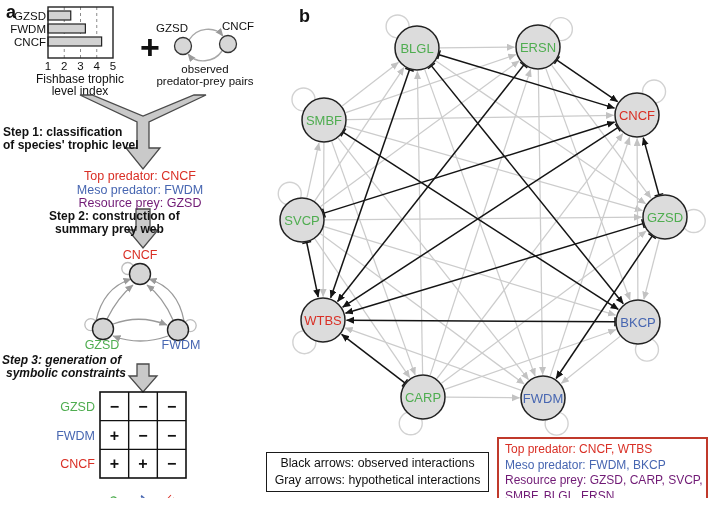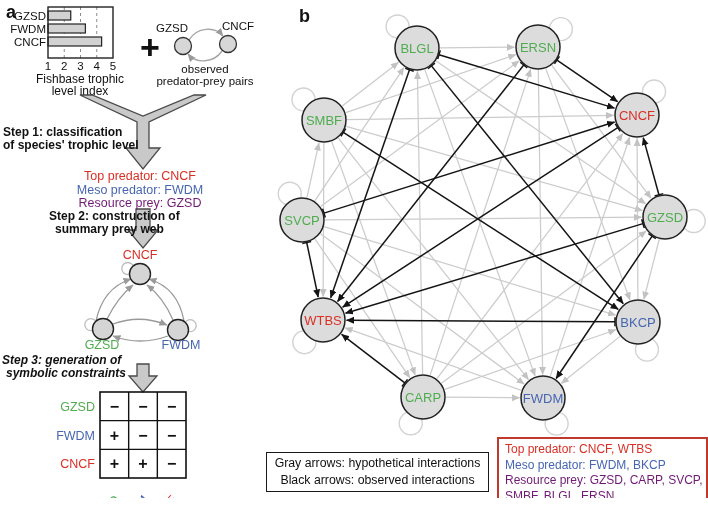--- a/index.html
+++ b/index.html
@@ -221,22 +221,22 @@
     <div>Step 2: construction of</div>
     <div style="padding-left:6px;">summary prey web</div>
   </div>
 
   <div class="ov step" style="left:2px;top:354px;font-style:italic;">
     <div>Step 3: generation of</div>
     <div style="padding-left:4px;text-align:right;">symbolic constraints</div>
   </div>
 
   <div class="ov legend1" style="left:266px;top:452px;">
+    <div>Black arrows: observed interactions</div>
     <div>Gray arrows: hypothetical interactions</div>
-    <div>Black arrows: observed interactions</div>
   </div>
 
   <div class="ov legend2" style="left:497px;top:437px;">
     <div class="c-top">Top predator: CNCF, WTBS</div>
     <div class="c-meso">Meso predator: FWDM, BKCP</div>
     <div class="c-prey">Resource prey: GZSD, CARP, SVCP,</div>
     <div class="c-prey">SMBF, BLGL, ERSN</div>
   </div>
 </div>
 

